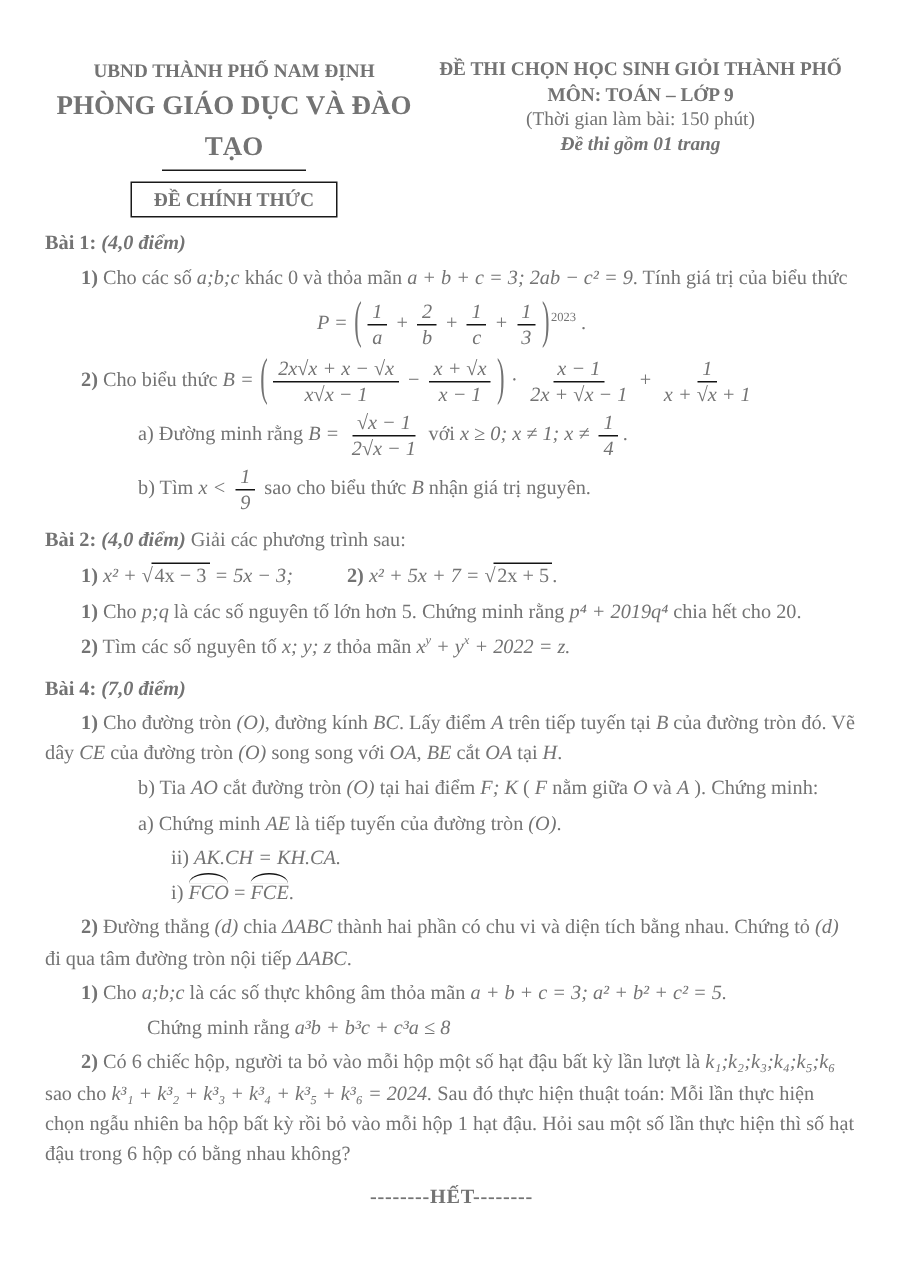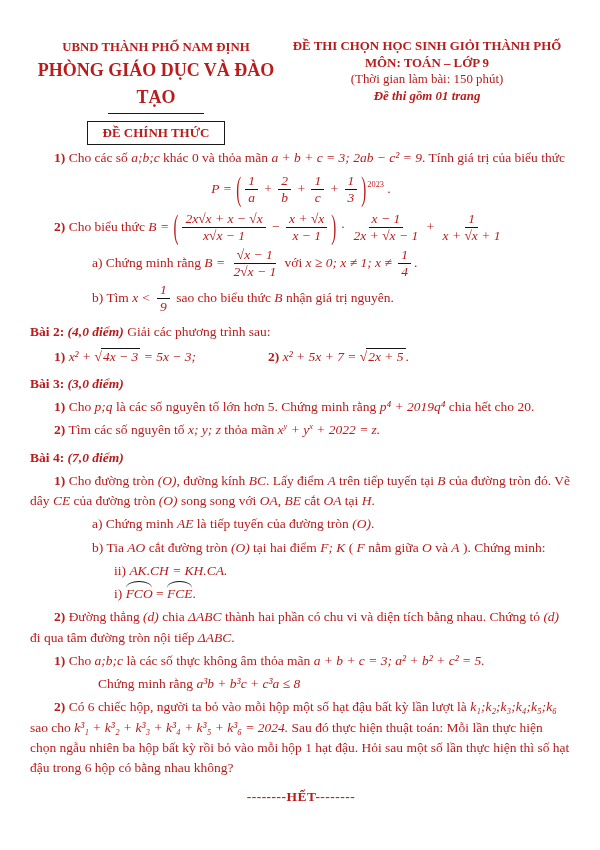--- a/index.html
+++ b/index.html
@@ -1,18 +1,18 @@
 <!DOCTYPE html>
 <html><head>
 <meta charset="utf-8">
 <style>
   html,body{margin:0;padding:0;background:#ffffff;}
   .page{
     width:600px;height:850px;box-sizing:border-box;
-    padding:38px 28px 0 30px;background:#ffffff;color:#b91c1c;
+    padding:38px 28px 0 30px;background:#ffffff;color:#737373;
     font-family:"Liberation Serif","DejaVu Serif",serif;
     font-size:13.5px;line-height:1.5;overflow:hidden;
   }
   
   .hdr{display:flex;align-items:flex-start;}
   .hl{width:252px;text-align:center;}
   .hl1{font-weight:bold;font-size:12.8px;}
   .hl2{font-weight:bold;font-size:18px;}
   .ul{width:96px;border-bottom:1.3px solid #1a1a1a;margin:1px auto 0;height:1px;}
   .box{display:inline-block;border:1.6px solid #1a1a1a;padding:1px 15px;margin-top:7px;font-weight:bold;font-size:13px;}
@@ -24,34 +24,34 @@
   p{margin:3px 0;}
   .bh{margin-top:7px;}
   .num{margin-left:24px;}
   .sub{margin-left:62px;}
   .ss{margin-left:84px;}
   .wrap{text-indent:24px;margin-left:0;}
   .b5c{margin-left:68px;}
   .ctr{text-align:center;margin:5px 0;}
   .eqrow{display:flex;margin:4px 0;}
   .eq1{margin-left:24px;}
-  .eq2{margin-left:72px;}
+  .eq2{margin-left:36px;}
   .ft{text-align:center;font-weight:bold;margin-top:9px;letter-spacing:0.5px;}
   
   .b{font-weight:bold;}
   .i{font-style:italic;}
   .bi{font-weight:bold;font-style:italic;}
   sup{font-size:0.62em;line-height:0;}
   .frac{display:inline-flex;flex-direction:column;align-items:center;vertical-align:middle;
         margin:0 3px;line-height:1.18;font-style:italic;text-align:center;}
   .fn{border-bottom:1px solid #141414;padding:0 3px;display:block;}
   .fd{padding:0 2px;display:block;}
   .sqrt{white-space:nowrap;}
   .rs{font-style:normal;}
-  .rad{font-style:italic;border-top:1.2px solid #141414;padding:0 2px;margin-left:-1px;}
+  .rad{border-top:1.2px solid #141414;padding:0 2px;margin-left:-1px;}
   .bp{display:inline-block;transform:scaleY(2.3);transform-origin:center;vertical-align:middle;
       font-style:normal;font-weight:400;font-size:15px;padding:0 1px;}
   .arc{position:relative;display:inline-block;}
   .arc::before{content:"";position:absolute;left:0;right:1px;top:-3px;height:6px;
       border-top:1.3px solid #141414;border-radius:50% 50% 0 0 / 100% 100% 0 0;}
 </style>
 </head>
 <body>
 
 <div class="page">
@@ -64,20 +64,21 @@
       <div class="box">ĐỀ CHÍNH THỨC</div>
     </div>
     <div class="hr">
       <div class="hrb">ĐỀ THI CHỌN HỌC SINH GIỎI THÀNH PHỐ</div>
       <div class="hrb">MÔN: TOÁN – LỚP 9</div>
       <div class="hrn">(Thời gian làm bài: 150 phút)</div>
       <div class="hri">Đề thi gồm 01 trang</div>
     </div>
   </div>
 
+  <p class="bh"><span class="b">Bài 1:</span><span class="bi"> (4,0 điểm)</span></p>
   <p class="num"><span class="b">1)</span><span class=""> Cho các số </span><span class="i">a;b;c</span><span class=""> khác 0 và thỏa mãn </span><span class="i">a + b + c = 3; 2ab − c² = 9</span><span class="">. Tính giá trị của biểu thức</span></p>
   <p class="ctr"><span class="i">P = </span><span class="bp">(</span><span class="frac">
         <span class="fn">1</span>
         <span class="fd">a</span>
       </span><span class=""> + </span><span class="frac">
         <span class="fn">2</span>
         <span class="fd">b</span>
       </span><span class=""> + </span><span class="frac">
         <span class="fn">1</span>
         <span class="fd">c</span>
@@ -91,46 +92,45 @@
       </span><span class=""> − </span><span class="frac">
         <span class="fn">x + √x</span>
         <span class="fd">x − 1</span>
       </span><span class="bp">)</span><span class=""> · </span><span class="frac">
         <span class="fn">x − 1</span>
         <span class="fd">2x + √x − 1</span>
       </span><span class=""> + </span><span class="frac">
         <span class="fn">1</span>
         <span class="fd">x + √x + 1</span>
       </span></p>
-  <p class="sub"><span class="">a) Chứng minh rằng </span><span class="i">B = </span><span class="frac">
+  <p class="sub"><span class="">a) Đường minh rằng </span><span class="i">B = </span><span class="frac">
         <span class="fn">√x − 1</span>
         <span class="fd">2√x − 1</span>
       </span><span class=""> với </span><span class="i">x ≥ 0; x ≠ 1; x ≠ </span><span class="frac">
         <span class="fn">1</span>
         <span class="fd">4</span>
       </span><span class="">.</span></p>
   <p class="sub"><span class="">b) Tìm </span><span class="i">x &lt; </span><span class="frac">
         <span class="fn">1</span>
         <span class="fd">9</span>
       </span><span class=""> sao cho biểu thức </span><span class="i">B</span><span class=""> nhận giá trị nguyên.</span></p>
 
   <p class="bh"><span class="b">Bài 2:</span><span class="bi"> (4,0 điểm)</span><span class=""> Giải các phương trình sau:</span></p>
   <div class="eqrow">
     <span class="eq1"><span class="b">1)</span><span class=""> </span><span class="i">x² + </span><span class="sqrt"><span class="rs">√</span><span class="rad">4x − 3</span></span><span class="i"> = 5x − 3;</span></span>
     <span class="eq2"><span class="b">2)</span><span class=""> </span><span class="i">x² + 5x + 7 = </span><span class="sqrt"><span class="rs">√</span><span class="rad">2x + 5</span></span><span class="">.</span></span>
   </div>
 
-  <p class="bh"><span class="b">Bài 3:</span><span class="bi"> (3,0 điểm)</span></p>
   <p class="num"><span class="b">1)</span><span class=""> Cho </span><span class="i">p;q</span><span class=""> là các số nguyên tố lớn hơn 5. Chứng minh rằng </span><span class="i">p⁴ + 2019q⁴</span><span class=""> chia hết cho 20.</span></p>
   <p class="num"><span class="b">2)</span><span class=""> Tìm các số nguyên tố </span><span class="i">x; y; z</span><span class=""> thỏa mãn </span><span class="i">x</span><sup class="i">y</sup><span class="i"> + y</span><sup class="i">x</sup><span class="i"> + 2022 = z.</span></p>
 
   <p class="bh"><span class="b">Bài 4:</span><span class="bi"> (7,0 điểm)</span></p>
   <p class="wrap"><span class="b">1)</span><span class=""> Cho đường tròn </span><span class="i">(O)</span><span class="">, đường kính </span><span class="i">BC</span><span class="">. Lấy điểm </span><span class="i">A</span><span class=""> trên tiếp tuyến tại </span><span class="i">B</span><span class=""> của đường tròn đó. Vẽ dây </span><span class="i">CE</span><span class=""> của đường tròn </span><span class="i">(O)</span><span class=""> song song với </span><span class="i">OA</span><span class="">, </span><span class="i">BE</span><span class=""> cắt </span><span class="i">OA</span><span class=""> tại </span><span class="i">H</span><span class="">.</span></p>
+  <p class="sub"><span class="">b) Tia </span><span class="i">AO</span><span class=""> cắt đường tròn </span><span class="i">(O)</span><span class=""> tại hai điểm </span><span class="i">F; K</span><span class=""> ( </span><span class="i">F</span><span class=""> nằm giữa </span><span class="i">O</span><span class=""> và </span><span class="i">A</span><span class=""> ). Chứng minh:</span></p>
   <p class="sub"><span class="">a) Chứng minh </span><span class="i">AE</span><span class=""> là tiếp tuyến của đường tròn </span><span class="i">(O)</span><span class="">.</span></p>
-  <p class="sub"><span class="">b) Tia </span><span class="i">AO</span><span class=""> cắt đường tròn </span><span class="i">(O)</span><span class=""> tại hai điểm </span><span class="i">F; K</span><span class=""> ( </span><span class="i">F</span><span class=""> nằm giữa </span><span class="i">O</span><span class=""> và </span><span class="i">A</span><span class=""> ). Chứng minh:</span></p>
   <p class="ss"><span class="">ii) </span><span class="i">AK.CH = KH.CA.</span></p>
   <p class="ss"><span class="">i) </span><span class="i arc">FCO</span><span class=""> = </span><span class="i arc">FCE</span><span class="">.</span></p>
   <p class="wrap"><span class="b">2)</span><span class=""> Đường thẳng </span><span class="i">(d)</span><span class=""> chia </span><span class="i">ΔABC</span><span class=""> thành hai phần có chu vi và diện tích bằng nhau. Chứng tỏ </span><span class="i">(d)</span><span class=""> đi qua tâm đường tròn nội tiếp </span><span class="i">ΔABC</span><span class="">.</span></p>
 
   <p class="num"><span class="b">1)</span><span class=""> Cho </span><span class="i">a;b;c</span><span class=""> là các số thực không âm thỏa mãn </span><span class="i">a + b + c = 3; a² + b² + c² = 5.</span></p>
   <p class="b5c"><span class="">Chứng minh rằng </span><span class="i">a³b + b³c + c³a ≤ 8</span></p>
   <p class="wrap"><span class="b">2)</span><span class=""> Có 6 chiếc hộp, người ta bỏ vào mỗi hộp một số hạt đậu bất kỳ lần lượt là </span><span class="i">k₁;k₂;k₃;k₄;k₅;k₆</span><span class=""> sao cho </span><span class="i">k³₁ + k³₂ + k³₃ + k³₄ + k³₅ + k³₆ = 2024.</span><span class=""> Sau đó thực hiện thuật toán: Mỗi lần thực hiện chọn ngẫu nhiên ba hộp bất kỳ rồi bỏ vào mỗi hộp 1 hạt đậu. Hỏi sau một số lần thực hiện thì số hạt đậu trong 6 hộp có bằng nhau không?</span></p>
 
   <p class="ft">--------HẾT--------</p>
 

